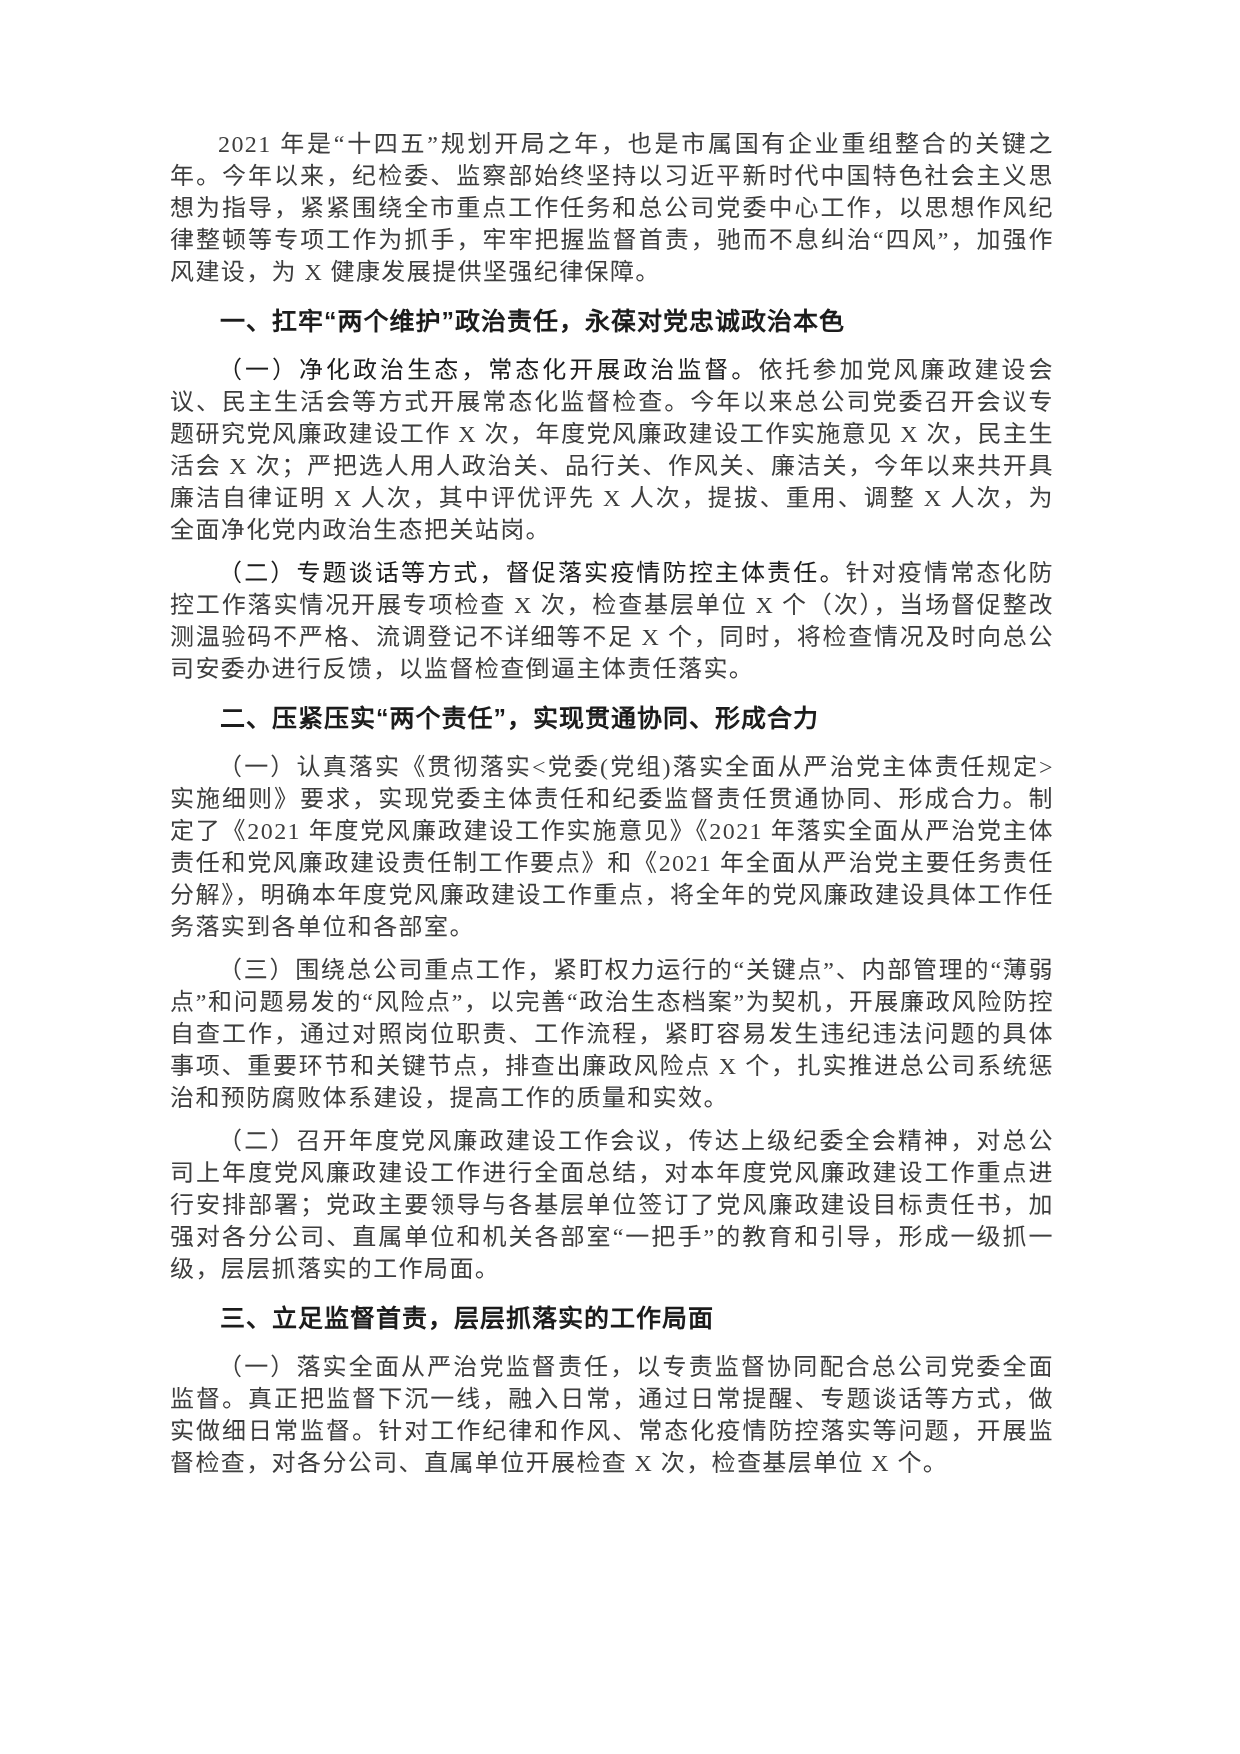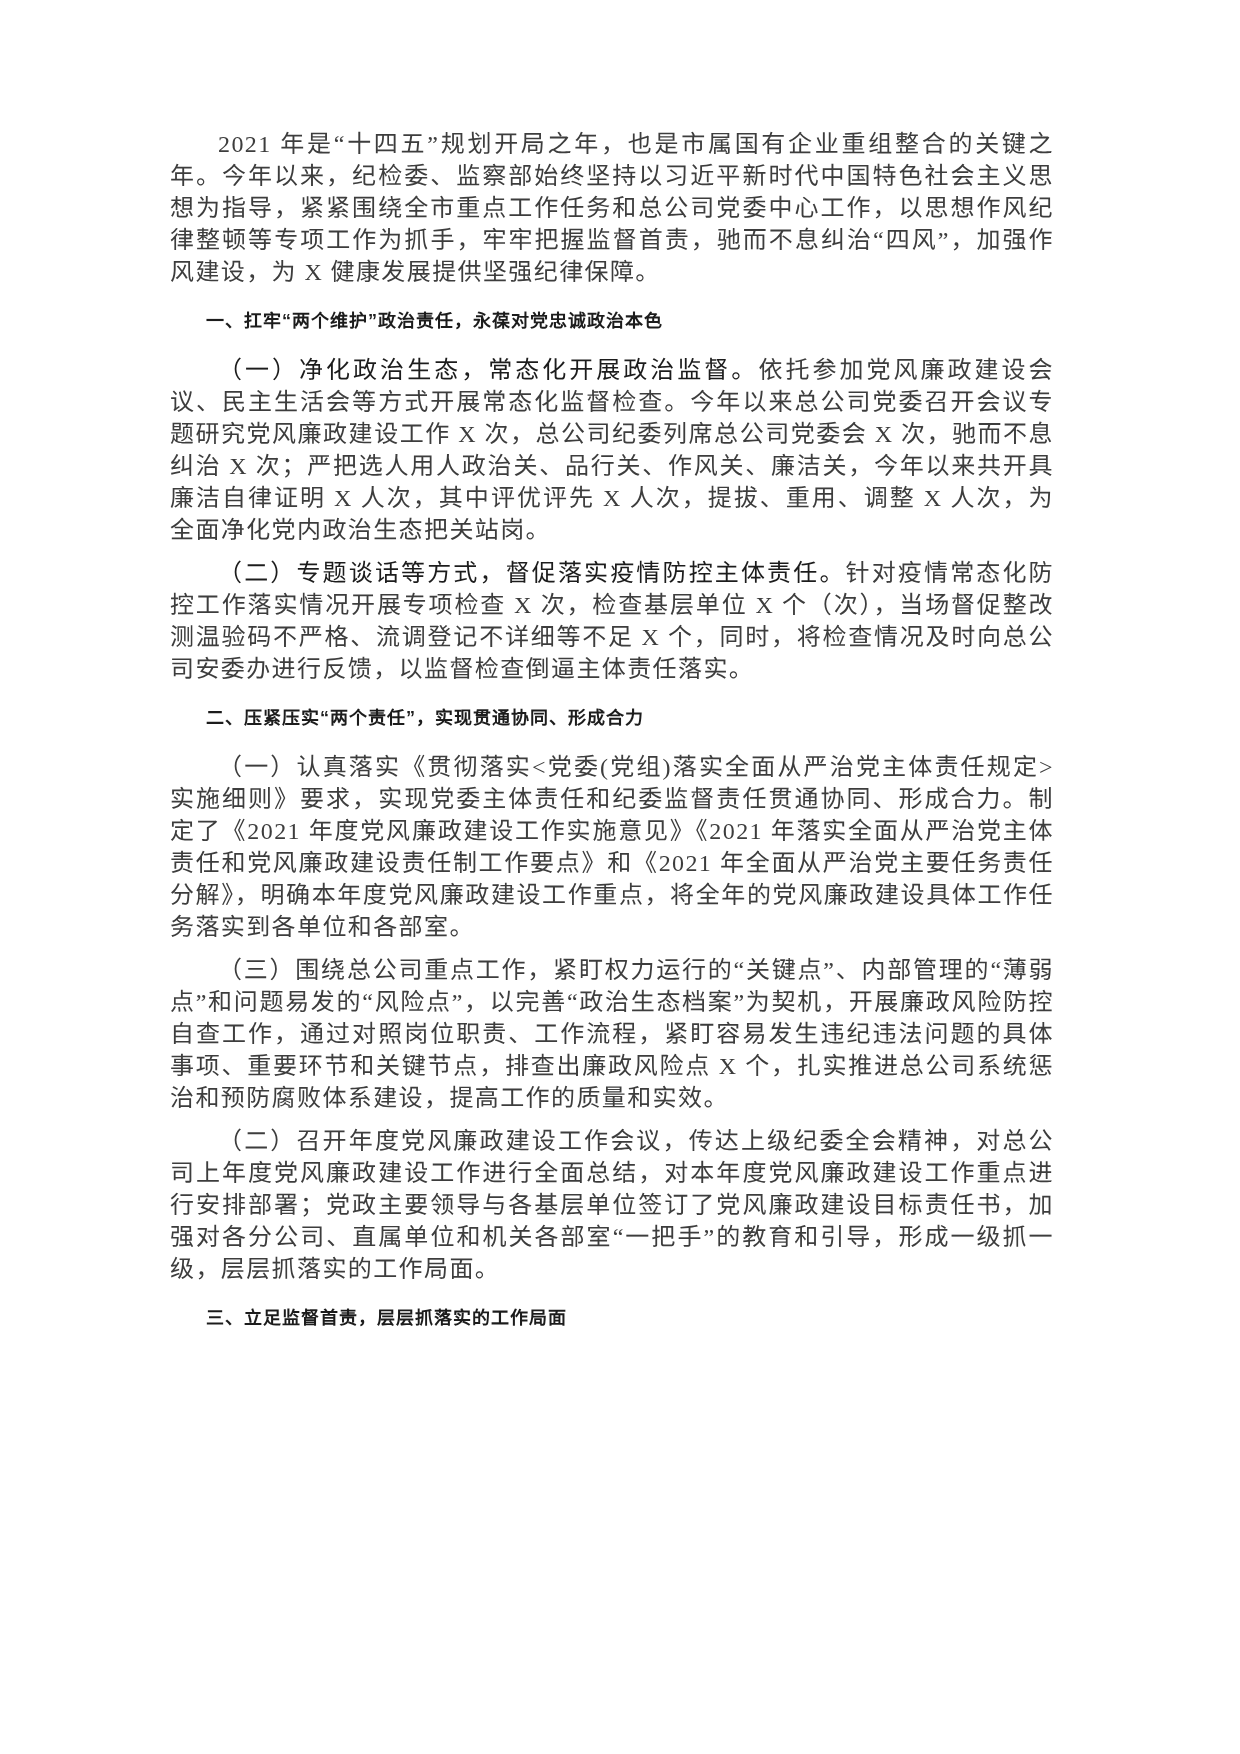--- a/index.html
+++ b/index.html
@@ -24,21 +24,21 @@
     font-size: 24px;
     line-height: 32px;
     letter-spacing: 1.4px;
     color: #3d3d3d;
     text-align: justify;
     text-indent: 2em;
     margin: 0 0 11px 0;
   }
   .doc h2 {
     font-family: "Liberation Sans", "DejaVu Sans", sans-serif;
-    font-size: 18px;
+    font-size: 25px;
     line-height: 32px;
     letter-spacing: 1px;
     font-weight: bold;
     color: #1c1c1c;
     text-indent: 2em;
     margin: 17px 0 17px 0;
   }
   .doc .lead {
     font-family: "Liberation Sans", "DejaVu Sans", sans-serif;
     font-weight: normal;
@@ -48,29 +48,30 @@
 </head>
 <body>
 
 <main class="page">
   <article class="doc">
 
     <p>2021 年是“十四五”规划开局之年，也是市属国有企业重组整合的关键之年。今年以来，纪检委、监察部始终坚持以习近平新时代中国特色社会主义思想为指导，紧紧围绕全市重点工作任务和总公司党委中心工作，以思想作风纪律整顿等专项工作为抓手，牢牢把握监督首责，驰而不息纠治“四风”，加强作风建设，为 X 健康发展提供坚强纪律保障。</p>
 
     <h2>一、扛牢“两个维护”政治责任，永葆对党忠诚政治本色</h2>
 
-    <p><span class="lead">（一）净化政治生态，常态化开展政治监督。</span><span>依托参加党风廉政建设会议、民主生活会等方式开展常态化监督检查。今年以来总公司党委召开会议专题研究党风廉政建设工作 X 次，总公司纪委列席总公司党委会 X 次，驰而不息纠治 X 次；严把选人用人政治关、品行关、作风关、廉洁关，今年以来共开具廉洁自律证明 X 人次，其中评优评先 X 人次，提拔、重用、调整 X 人次，为全面净化党内政治生态把关站岗。</span></p>
+    <p><span class="lead">（一）净化政治生态，常态化开展政治监督。</span><span>依托参加党风廉政建设会议、民主生活会等方式开展常态化监督检查。今年以来总公司党委召开会议专题研究党风廉政建设工作 X 次，年度党风廉政建设工作实施意见 X 次，民主生活会 X 次；严把选人用人政治关、品行关、作风关、廉洁关，今年以来共开具廉洁自律证明 X 人次，其中评优评先 X 人次，提拔、重用、调整 X 人次，为全面净化党内政治生态把关站岗。</span></p>
 
     <p><span class="lead">（二）专题谈话等方式，督促落实疫情防控主体责任。</span><span>针对疫情常态化防控工作落实情况开展专项检查 X 次，检查基层单位 X 个（次），当场督促整改测温验码不严格、流调登记不详细等不足 X 个，同时，将检查情况及时向总公司安委办进行反馈，以监督检查倒逼主体责任落实。</span></p>
 
     <h2>二、压紧压实“两个责任”，实现贯通协同、形成合力</h2>
 
     <p>（一）认真落实《贯彻落实&lt;党委(党组)落实全面从严治党主体责任规定&gt;实施细则》要求，实现党委主体责任和纪委监督责任贯通协同、形成合力。制定了《2021 年度党风廉政建设工作实施意见》《2021 年落实全面从严治党主体责任和党风廉政建设责任制工作要点》和《2021 年全面从严治党主要任务责任分解》，明确本年度党风廉政建设工作重点，将全年的党风廉政建设具体工作任务落实到各单位和各部室。</p>
 
     <p>（三）围绕总公司重点工作，紧盯权力运行的“关键点”、内部管理的“薄弱点”和问题易发的“风险点”，以完善“政治生态档案”为契机，开展廉政风险防控自查工作，通过对照岗位职责、工作流程，紧盯容易发生违纪违法问题的具体事项、重要环节和关键节点，排查出廉政风险点 X 个，扎实推进总公司系统惩治和预防腐败体系建设，提高工作的质量和实效。</p>
 
     <p>（二）召开年度党风廉政建设工作会议，传达上级纪委全会精神，对总公司上年度党风廉政建设工作进行全面总结，对本年度党风廉政建设工作重点进行安排部署；党政主要领导与各基层单位签订了党风廉政建设目标责任书，加强对各分公司、直属单位和机关各部室“一把手”的教育和引导，形成一级抓一级，层层抓落实的工作局面。</p>
 
     <h2>三、立足监督首责，层层抓落实的工作局面</h2>
 
+    <p>（一）落实全面从严治党监督责任，以专责监督协同配合总公司党委全面监督。真正把监督下沉一线，融入日常，通过日常提醒、专题谈话等方式，做实做细日常监督。针对工作纪律和作风、常态化疫情防控落实等问题，开展监督检查，对各分公司、直属单位开展检查 X 次，检查基层单位 X 个。</p>
 
   </article>
 </main>
 
 </body></html>

